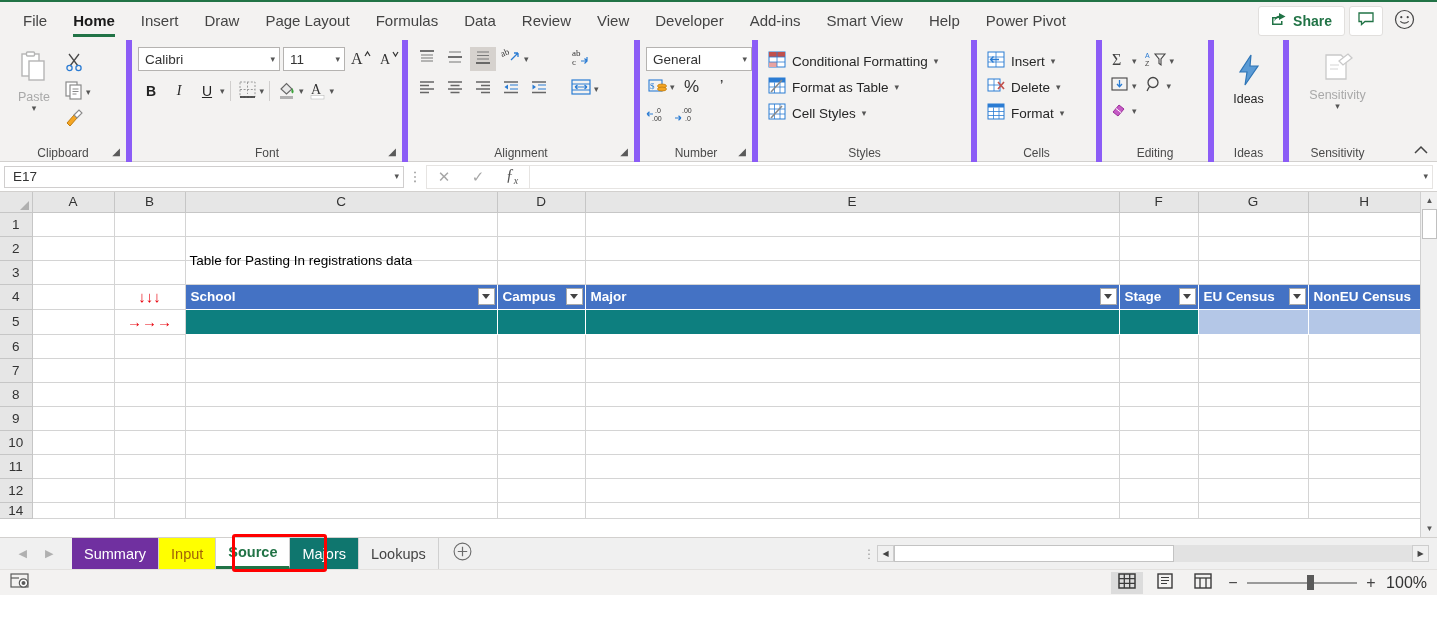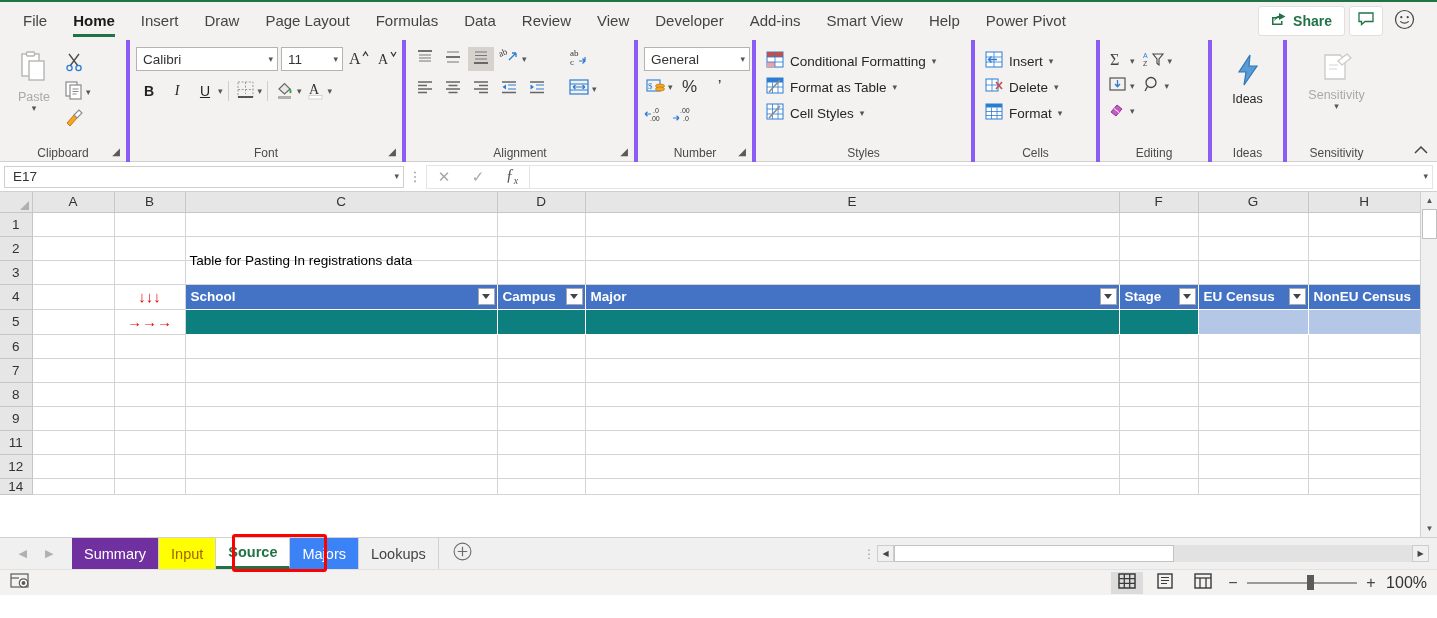--- a/index.html
+++ b/index.html
@@ -42,21 +42,21 @@
     cursor: pointer;
   }
   .smiley { width: 34px; height: 30px; display: flex; align-items: center; justify-content: center; cursor: pointer; background: transparent; border: none; }
 
   
   .ribbon {
     height: 122px; background: #f3f2f1; display: flex;
     border-bottom: 1px solid #d2d0ce; position: relative;
   }
   .rgroup { position: relative; display: flex; flex-direction: column; height: 122px; padding: 4px 0 0 0; }
-  .rgroup + .rgroup { border-left: 4px solid #8b5cf6; }
+  .rgroup + .rgroup { border-left: 6px solid #8b5cf6; }
   .rgroup-body { flex: 1; display: flex; align-items: flex-start; padding: 3px 6px 0 6px; }
   .rgroup-label {
     height: 18px; line-height: 18px; text-align: center; font-size: 12px; color: #4a4a4a;
     position: relative;
   }
   .dialog-launcher {
     position: absolute; right: 6px; bottom: 1px; font-size: 10px; color: #5a5a5a; cursor: pointer;
   }
 
   .big-btn {
@@ -191,21 +191,21 @@
   }
   .navarrows { display: flex; align-items: center; width: 72px; justify-content: center; gap: 18px; }
   .navarrow { color: #b0b0b0; font-size: 11px; cursor: pointer; }
   .sheettabs { display: flex; align-items: stretch; }
   .stab {
     display: flex; align-items: center; padding: 0 12px; font-size: 14.5px;
     cursor: pointer; border-right: 1px solid #d0d0d0; color: #444; white-space: nowrap;
   }
   .stab.purple { background: #7030a0; color: #fff; }
   .stab.yellow { background: #ffff00; color: #a16207; }
-  .stab.black { background: #3b82f6; color: #fff; }
+  .stab.black { background: #0f766e; color: #fff; }
   .stab.active {
     background: #fff; color: #217346; font-weight: bold;
     border-bottom: 3px solid #217346; border-right: 1px solid #d0d0d0;
   }
   .sel-ring {
     position: absolute; border: 3px solid #ff0000; border-radius: 3px;
     pointer-events: none;
   }
   .addsheet { display: flex; align-items: center; padding: 0 14px; cursor: pointer; }
   .hsplit { width: 16px; display: flex; align-items: center; justify-content: center; color: #9a9a9a; font-size: 12px; cursor: col-resize; margin-left: auto; }
@@ -905,20 +905,31 @@
         <td class="cell"></td>
             <td class="cell"></td>
             <td class="cell"></td>
             <td class="cell"></td>
             <td class="cell"></td>
             <td class="cell"></td>
             <td class="cell"></td>
             <td class="cell"></td>
       </tr>
       <tr>
+        <th class="rowhead">10</th>
+        <td class="cell"></td>
+            <td class="cell"></td>
+            <td class="cell"></td>
+            <td class="cell"></td>
+            <td class="cell"></td>
+            <td class="cell"></td>
+            <td class="cell"></td>
+            <td class="cell"></td>
+      </tr>
+      <tr>
         <th class="rowhead">11</th>
         <td class="cell"></td>
             <td class="cell"></td>
             <td class="cell"></td>
             <td class="cell"></td>
             <td class="cell"></td>
             <td class="cell"></td>
             <td class="cell"></td>
             <td class="cell"></td>
       </tr>

